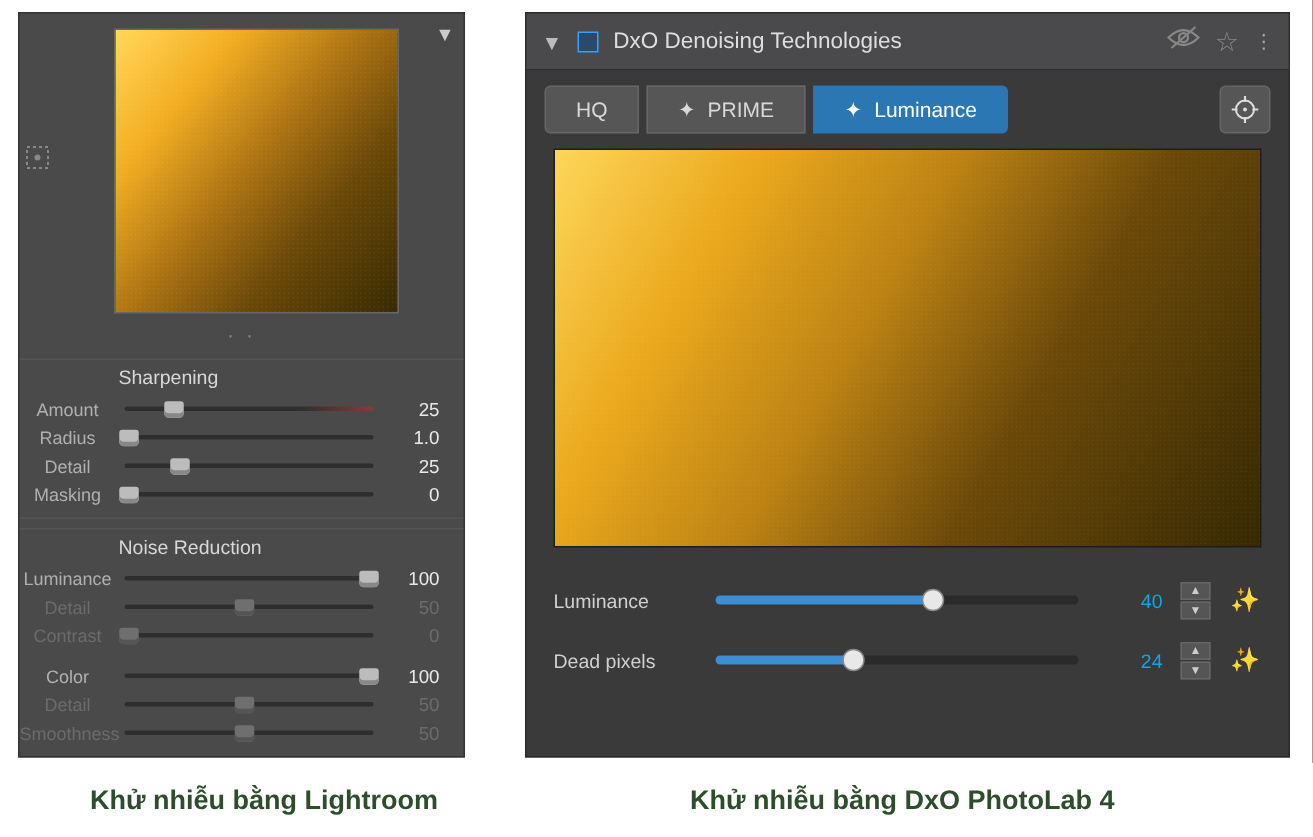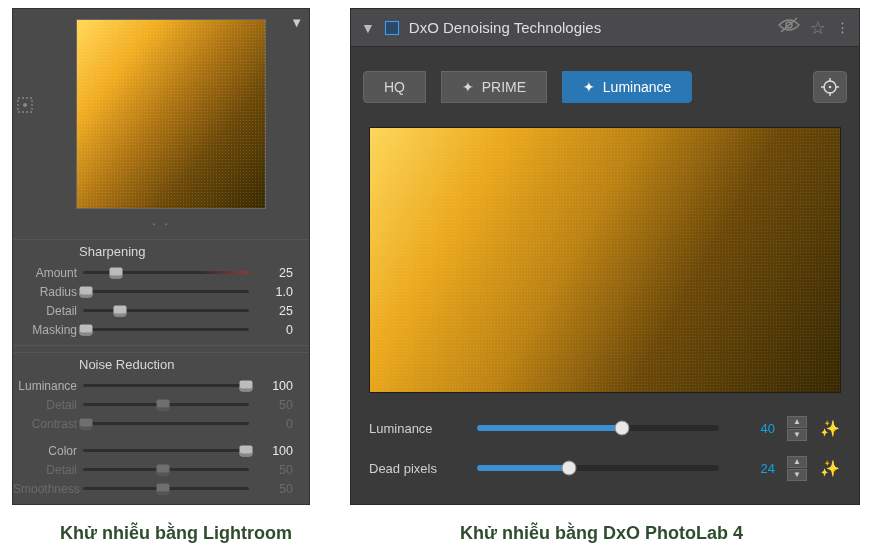--- a/index.html
+++ b/index.html
@@ -47,21 +47,21 @@
 
   .lr-section-title {
     color:#d8d8d8; font-size:13px; padding:4px 0 4px 66px;
     border-top:1px solid #555;
   }
   .lr-row {
     display:flex; align-items:center; height:19px; padding: 0 16px 0 0;
   }
   .lr-row.disabled { color:#6b6b6b; }
   .lr-label {
-    width: 70px; text-align: right; padding-right:6px; color:#b0b0b0; font-size:12px;
+    width: 70px; text-align: center; padding-right:6px; color:#b0b0b0; font-size:12px;
   }
   .lr-row.disabled .lr-label{ color:#6b6b6b;}
   .lr-slider {
     flex:1; height:14px; position:relative; display:flex; align-items:center;
   }
   .lr-track {
     height:3px; width:100%; background:#2e2e2e; border-radius:2px; position:relative;
   }
   .lr-track.gradient { background: linear-gradient(to right,#2e2e2e 0%,#2e2e2e 70%, #8a3a3a 100%); }
   .lr-thumb {
@@ -92,21 +92,21 @@
     padding:0 10px; gap:10px;
     border-bottom:1px solid #2e2e2e;
   }
   .dxo-chev { color:#bbb; font-size:14px;}
   .dxo-check {
     width:14px; height:14px; border:1px solid #3aa0ff; background:#2a4a6a;
   }
   .dxo-title { flex:1; color:#dedede; font-size:15px;}
   .dxo-eye, .dxo-star { color:#888; font-size:18px;}
   .dxo-tabs {
-    display:flex; align-items:center; gap:15px; padding:24px 12px;
+    display:flex; align-items:center; gap:5px; padding:10px 12px;
   }
   .dxo-tab {
     display:flex; align-items:center; justify-content:center; gap:8px;
     height:32px; padding:0 20px;
     background:#565656; color:#d8d8d8; font-size:14px;
     border:1px solid #666; cursor:pointer;
   }
   .dxo-tab:first-child{ border-radius:4px 0 0 4px;}
   .dxo-tab.active { background:#2b77b4; color:#fff; border-color:#2b77b4;}
   .dxo-tab.last{ border-radius:0 4px 4px 0;}

